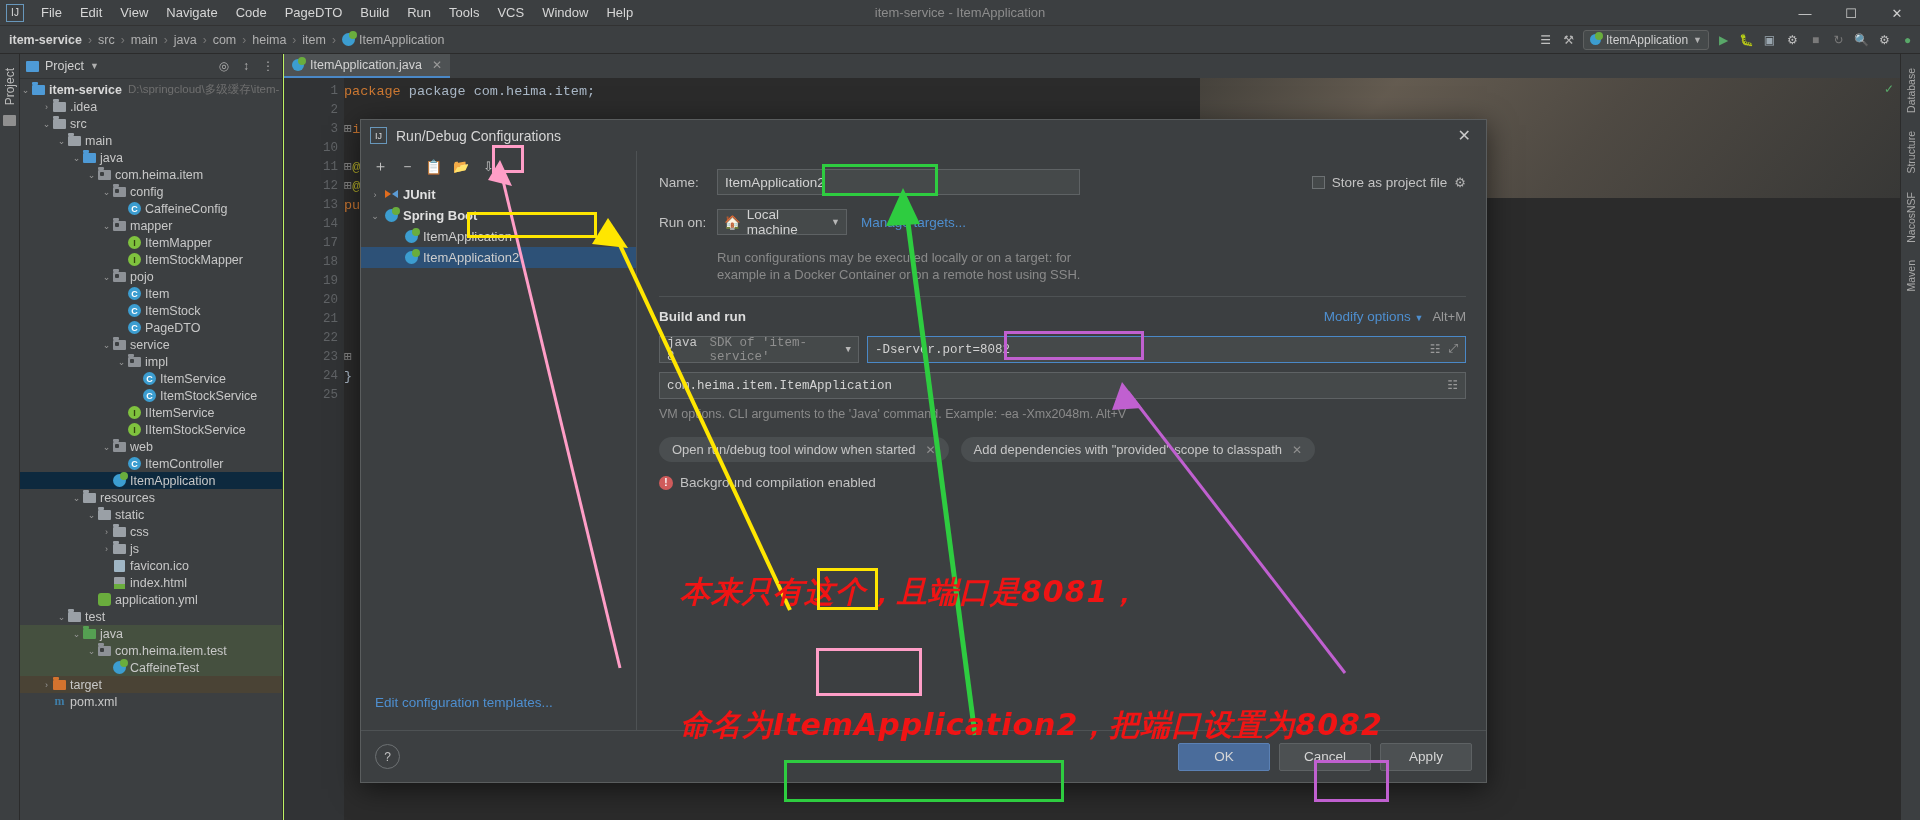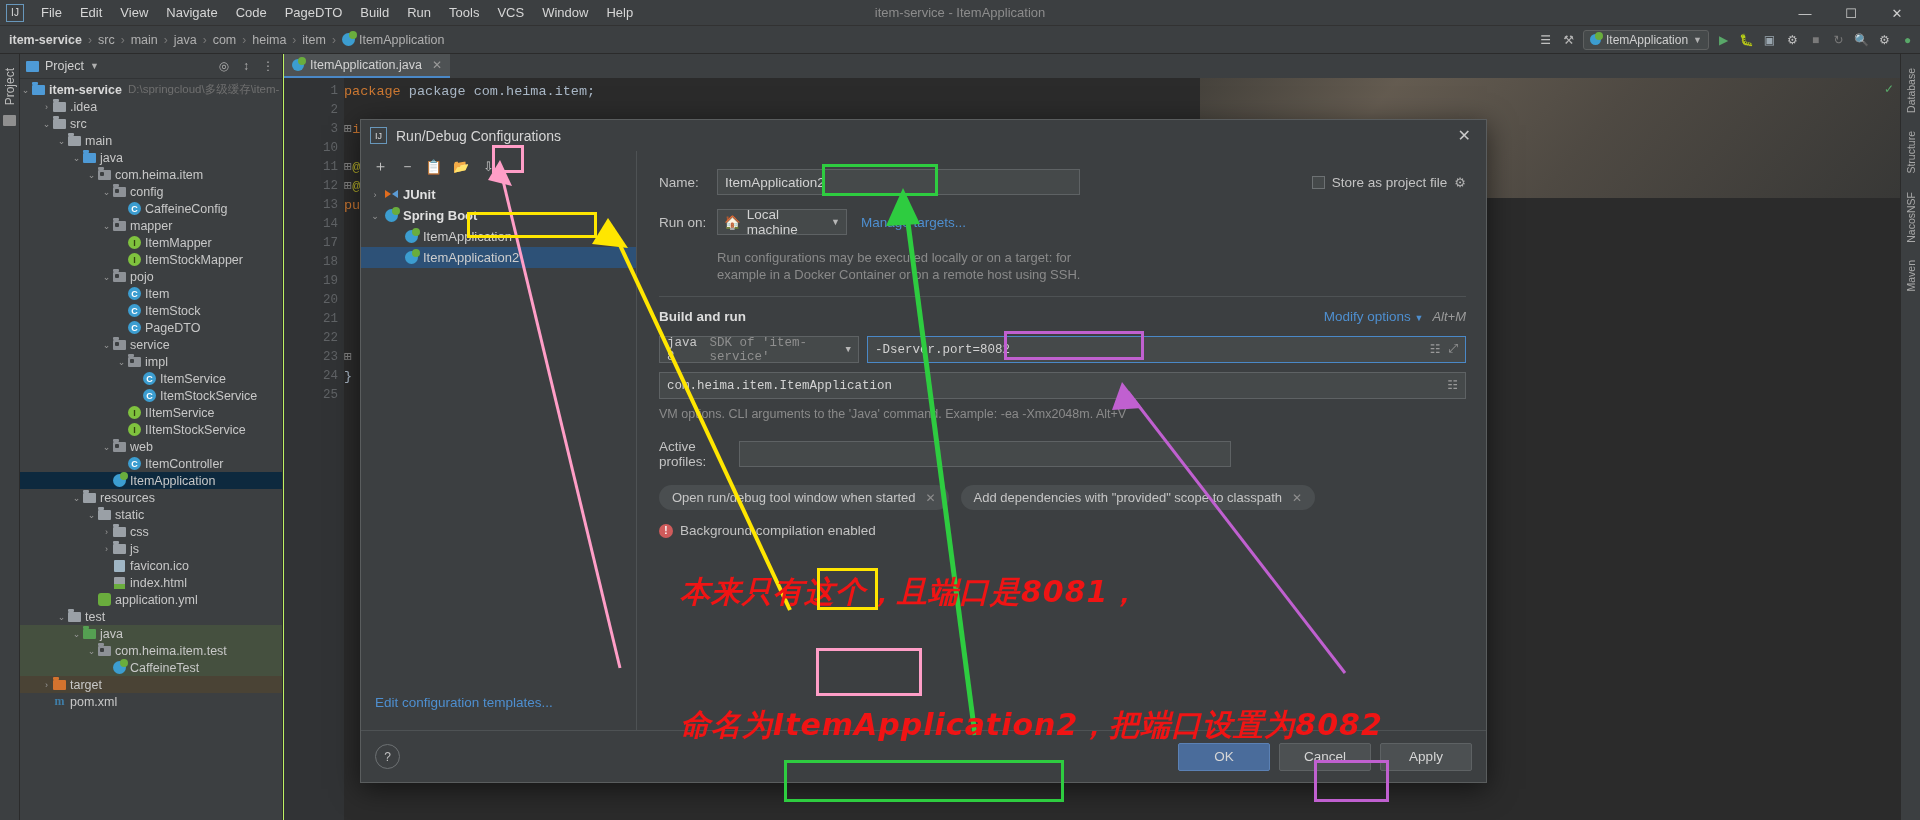--- a/index.html
+++ b/index.html
@@ -129,21 +129,21 @@
   .chkbox{ width:13px;height:13px;border:1px solid #6d7173; background:#45494a;}
   .combo{ height:26px; background:#45494a; border:1px solid #5e6264; display:flex; align-items:center;
           gap:6px; padding:0 6px; color:#d2d2d2; font-size:13.5px;}
   .combo .cv{ flex:1;}
   .combo .car{ font-size:9px; color:#b7b7b7;}
   .link{ color:#4e8fd0; font-size:13.5px;}
   .hint{ color:#8a8a8a; font-size:13px; line-height:17px; margin-left:58px;}
   .hr{ border-top:1px solid #4e5254; margin:13px 0 12px 0;}
   .sect{ font-weight:bold; color:#dcdcdc; font-size:13.5px;}
   .modify{ margin-left:auto; color:#4e8fd0; font-size:13.5px;}
-  .altm{ color:#9a9a9a; font-size:13px; margin-left:9px;font-style:italic;}
+  .altm{ color:#9a9a9a; font-size:13px; margin-left:9px;}
   .brrow{ display:flex; gap:8px; align-items:center; }
   .sdkcombo{ height:27px; background:#45494a; border:1px solid #5e6264; display:flex; align-items:center;
              gap:5px; padding:0 7px; font-family:"Liberation Mono", monospace; font-size:12.5px; color:#c9c9c9;}
   .sdkcombo .dim{ color:#8f8f8f;}
   .vmfield{ flex:1; height:27px; background:#45494a; border:1px solid #4a88c7; display:flex; align-items:center;
             padding:0 7px; font-family:"Liberation Mono", monospace; font-size:12.5px; color:#d2d2d2; position:relative;}
   .vmfield .tools{ margin-left:auto; display:flex; gap:8px; color:#9a9a9a; font-size:12px;}
   .mainclass{ height:27px; background:#45494a; border:1px solid #5e6264; display:flex; align-items:center;
               padding:0 7px; font-family:"Liberation Mono", monospace; font-size:12.5px; color:#d2d2d2; margin-top:9px;}
   .mainclass .br{ margin-left:auto; color:#9a9a9a; font-size:12px;}
@@ -716,24 +716,20 @@
           </div>
         </div>
 
         <div class="mainclass">
           <span>com.heima.item.ItemApplication</span>
           <span class="br">☷</span>
         </div>
 
         <div class="vmhint">VM options. CLI arguments to the 'Java' command. Example: -ea -Xmx2048m. Alt+V</div>
 
-        <div class="frow" style="margin-top:18px">
-          <div class="flabel" style="width:80px">Active profiles:</div>
-          <div class="finput" style="width:492px"></div>
-        </div>
 
         <div class="chips">
           <div class="chip">
             <span>Open run/debug tool window when started</span>
             <span class="x">✕</span>
           </div>
           <div class="chip">
             <span>Add dependencies with "provided" scope to classpath</span>
             <span class="x">✕</span>
           </div>

